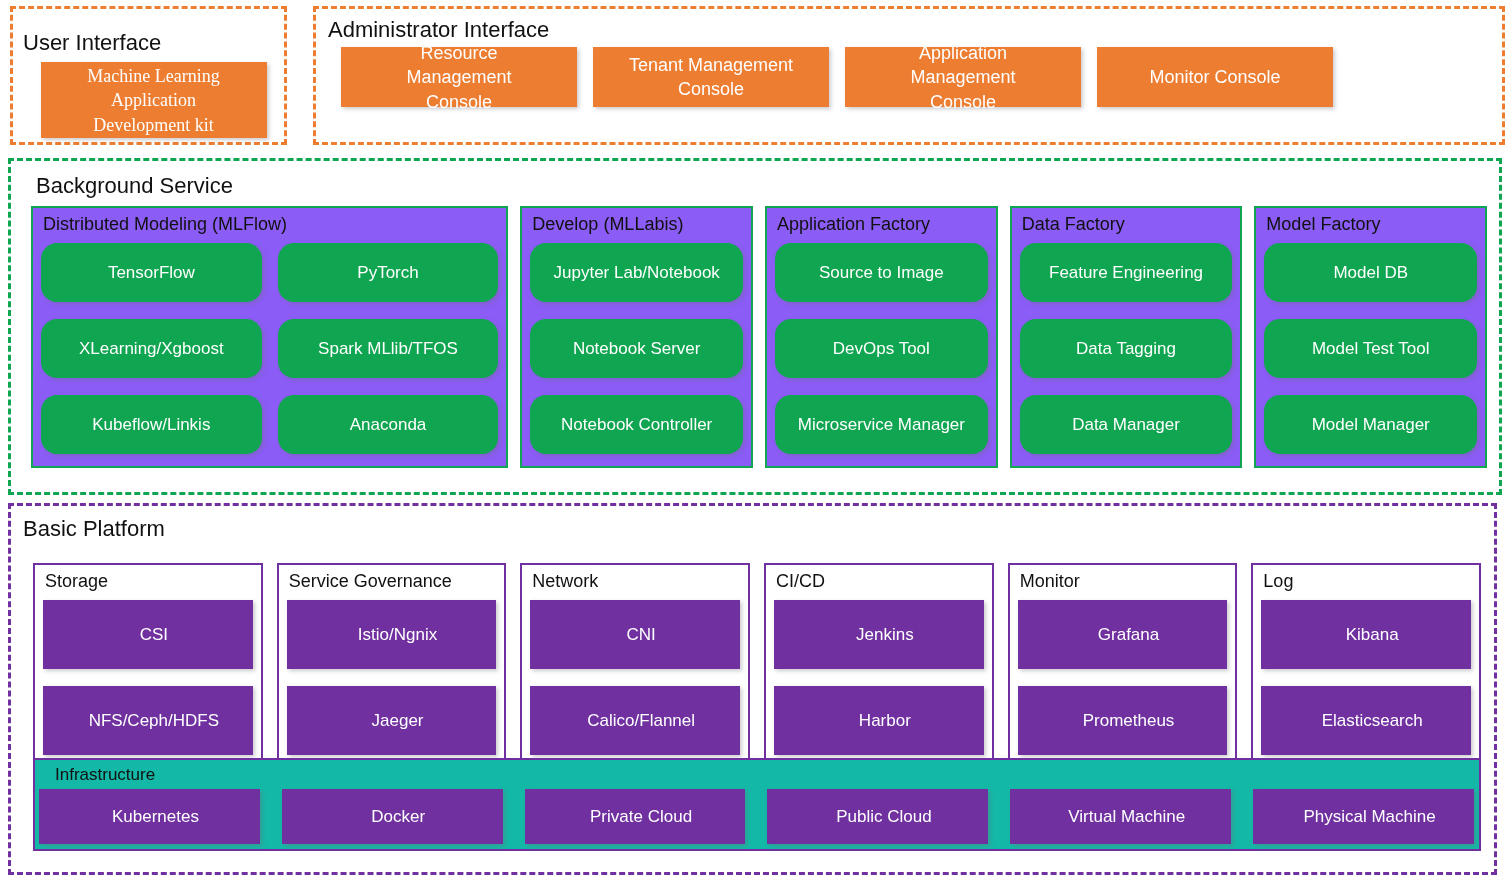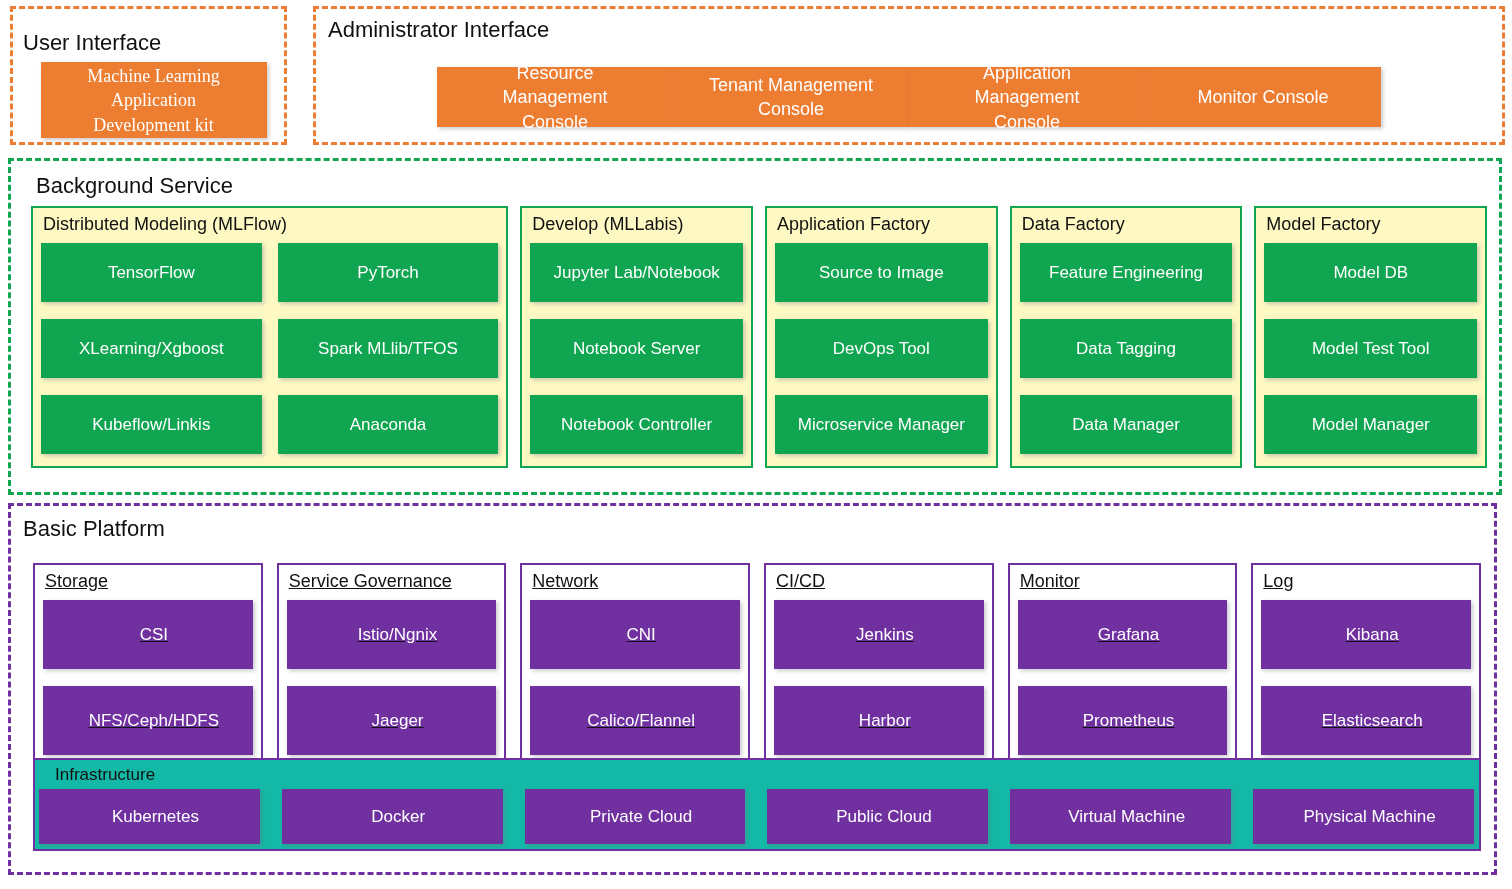--- a/index.html
+++ b/index.html
@@ -18,48 +18,48 @@
   .frame-purple{border-color:var(--purple);}
 
   .layer-title{font-size:22px; line-height:1.2; color:var(--title-text); white-space:nowrap;}
 
   
   .ui-box{left:10px; top:6px; width:277px; height:139px; padding:8px 0 0 10px;
     display:flex; flex-direction:column; align-items:center;}
   .ui-box .layer-title{align-self:flex-start;margin-top:13px;}
   .admin-box{left:313px; top:6px; width:1192px; height:139px; padding:8px 25px 0 12px;
     display:flex; flex-direction:column;}
-  .admin-row{margin-top:24px; display:flex; justify-content:center; padding-left:13px;}
+  .admin-row{margin-top:4px; display:flex; justify-content:flex-start; padding-left:13px;gap:16px;}
 
   .obtn{background:var(--orange); color:var(--box-text); display:flex; align-items:center;
     justify-content:center; text-align:center; font-size:18px; line-height:1.35;
     box-shadow:2px 2px 4px rgba(110,110,120,.35);}
   .obtn .lbl{max-width:170px;}
   .mlkit-btn{width:226px; height:76px; margin-top:6px;}
   .mlkit-btn .lbl{max-width:180px;font-family:Liberation Serif, serif;}
   .console-btn{width:236px; height:60px;}
   .console-btn .lbl{max-width:172px;}
 
   
   .bg-service{left:8px; top:158px; width:1494px; height:337px; padding:12px 12px 0 25px;}
   .bg-columns{position:absolute; left:20px; right:12px; top:45px; bottom:24px;
     display:flex; gap:12px;}
-  .svc-col{border:2px solid var(--green); background:#fef9c3; display:flex; flex-direction:column; flex:1;}
+  .svc-col{border:2px solid var(--green); background:#8b5cf6; display:flex; flex-direction:column; flex:1;}
   .svc-col.wide{flex:2.07;}
   .col-title{font-size:18px; padding:6px 10px 0 10px; color:var(--title-text); white-space:nowrap;}
   .node-grid{flex:1; display:grid; margin:8px 8px 12px 8px; gap:17px 16px; grid-auto-rows:1fr;}
   .node-grid.two-col{grid-template-columns:1fr 1fr;}
   .gbtn{background:var(--green); color:var(--box-text); display:flex; align-items:center;
     justify-content:center; text-align:center; font-size:17px;
-    box-shadow:2px 2px 4px rgba(110,110,120,.35);}
+    box-shadow:2px 2px 4px rgba(110,110,120,.35);border-radius:16px;}
 
   
   .basic-platform{left:8px; top:503px; width:1489px; height:372px; padding:10px 13px 0 12px;}
   .bp-columns{position:absolute; left:22px; right:13px; top:57px; height:206px;
-    display:flex; gap:14px;text-decoration:underline;}
+    display:flex; gap:14px;}
   .plat-col{border:2px solid var(--purple); background:#fff; display:flex; flex-direction:column; flex:1;}
   .pbtn{background:var(--purple); color:var(--box-text); display:flex; align-items:center;
     justify-content:center; text-align:center; font-size:17px;
     box-shadow:2px 2px 4px rgba(110,110,120,.35);padding-left:12px;}
 
   .infra-box{position:absolute; left:22px; right:13px; top:252px; height:93px;
     border:2px solid var(--purple); background:#14b8a6; display:flex; flex-direction:column;}
   .infra-title{font-size:17px; padding:5px 0 0 20px; color:var(--title-text);}
   .infra-row{flex:1; display:flex; gap:22px; padding:4px 5px 3px 4px;}
   .infra-row .pbtn{flex:1; height:55px; align-self:flex-start;}

